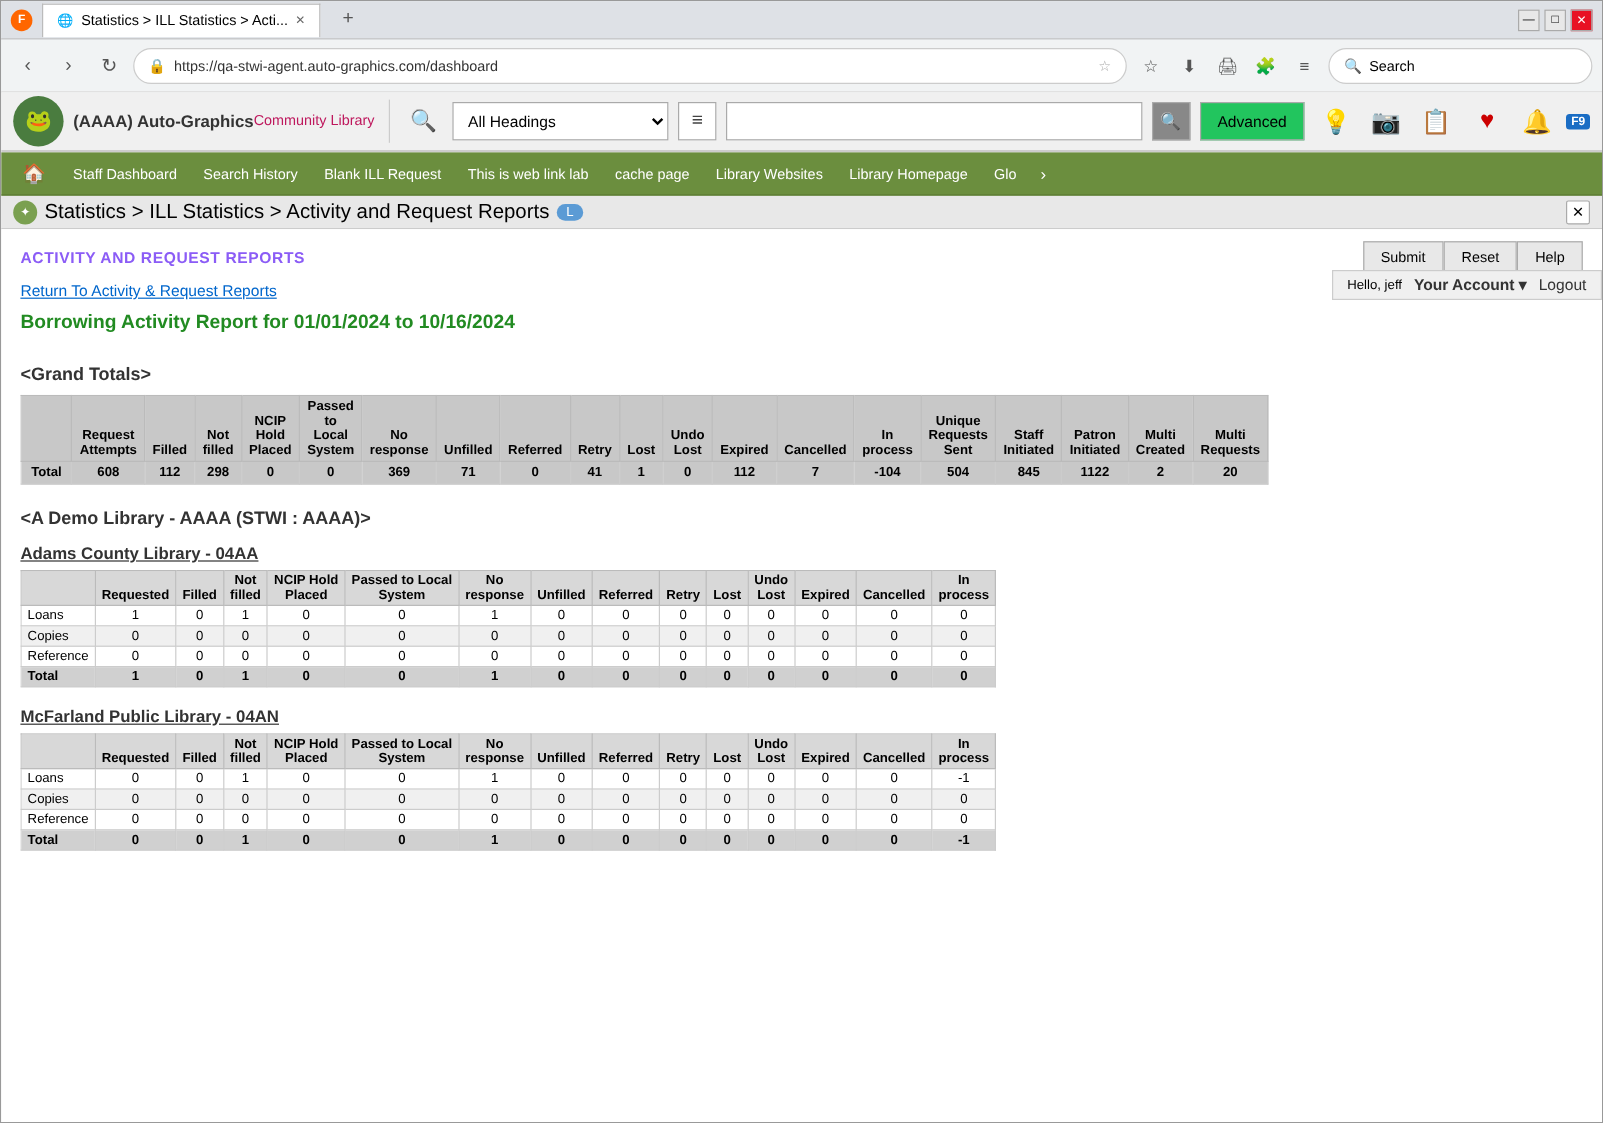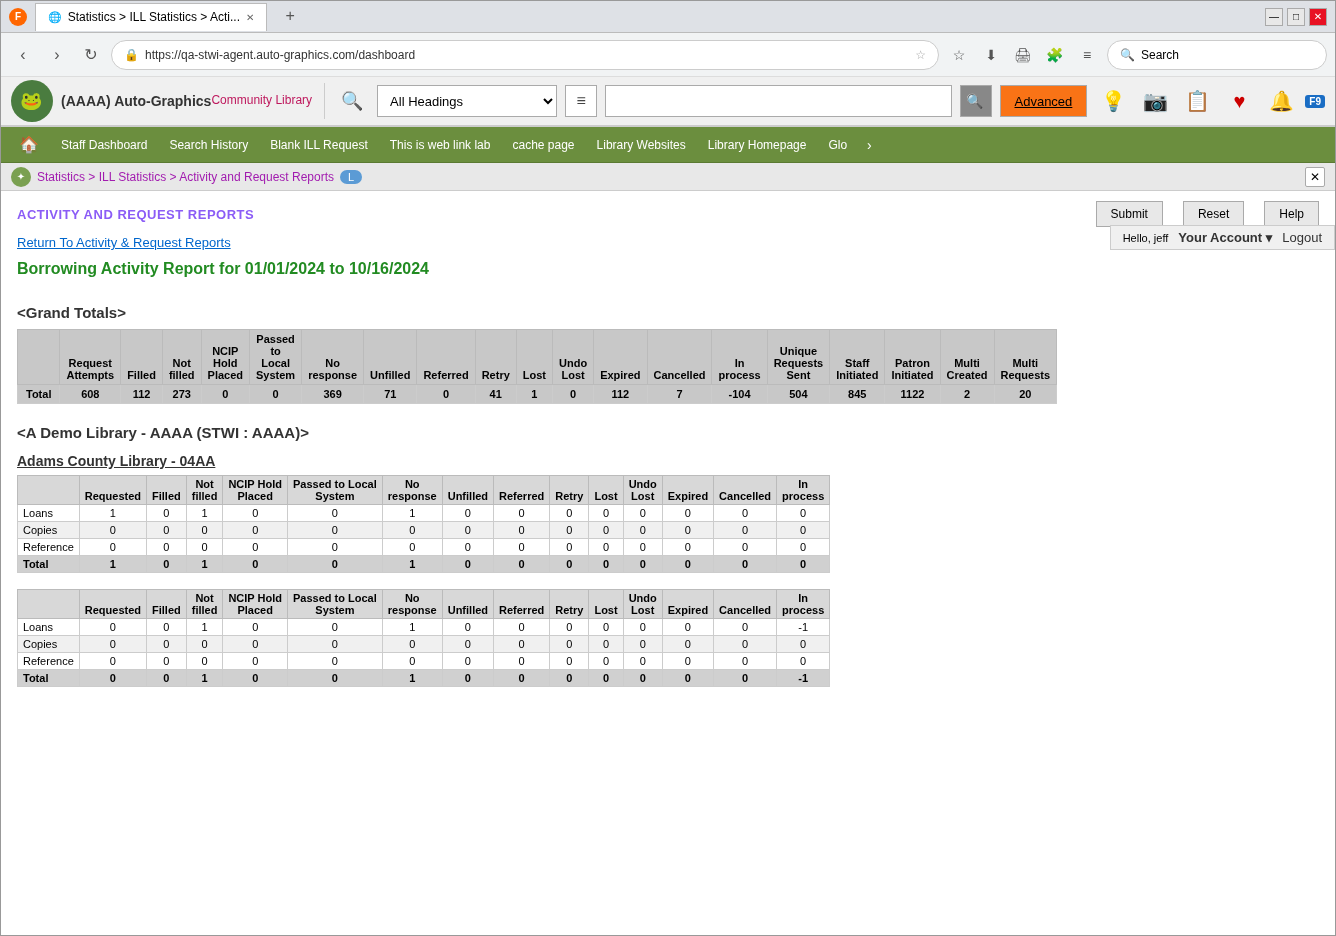--- a/index.html
+++ b/index.html
@@ -30,48 +30,48 @@
     .app-logo { width: 42px; height: 42px; border-radius: 50%; background: #4a7c3f; display: flex; align-items: center; justify-content: center; color: white; font-size: 18px; overflow: hidden; }
     .app-name { display: flex; flex-direction: row; }
     .app-name-main { font-size: 14px; font-weight: bold; color: #333; }
     .app-name-sub { font-size: 12px; color: #be185d; }
     .toolbar-separator { width: 1px; height: 36px; background: #ccc; margin: 0 4px; }
     .search-icon-btn { width: 32px; height: 32px; border: none; background: transparent; cursor: pointer; font-size: 18px; color: #555; }
     .heading-select { height: 32px; border: 1px solid #aaa; background: white; padding: 0 8px; font-size: 13px; width: 180px; }
     .stack-btn { width: 32px; height: 32px; border: 1px solid #aaa; background: white; cursor: pointer; font-size: 16px; color: #444; }
     .search-input-bar { flex: 1; height: 32px; border: 1px solid #aaa; background: white; padding: 0 8px; font-size: 13px; }
     .search-btn { height: 32px; border: 1px solid #aaa; background: #888; cursor: pointer; font-size: 14px; color: white; width: 32px; display: flex; align-items: center; justify-content: center; }
-    .advanced-btn { height: 32px; border: 1px solid #aaa; background: #f97316; padding: 0 14px; cursor: pointer; font-size: 13px; text-decoration: underline; }
+    .advanced-btn { height: 32px; border: 1px solid #aaa; background: #22c55e; padding: 0 14px; cursor: pointer; font-size: 13px; }
     .toolbar-right-icons { display: flex; gap: 6px; align-items: center; margin-left: auto; }
     .toolbar-icon { width: 36px; height: 36px; border: none; background: transparent; cursor: pointer; font-size: 20px; display: flex; align-items: center; justify-content: center; }
 
     
     .nav-bar { background: #6b8e3e; height: 36px; display: flex; align-items: center; padding: 0 8px; gap: 2px; border-bottom: 1px solid #5a7a32; overflow: hidden; }
     .nav-item { color: white; font-size: 12px; padding: 4px 10px; cursor: pointer; white-space: nowrap; text-decoration: none; }
     .nav-item.home { font-size: 16px; }
     .nav-more { color: white; padding: 4px 8px; cursor: pointer; font-size: 14px; }
 
     
     .account-bar { position: absolute; right: 0; top: 98px; background: #f0f0f0; border: 1px solid #ccc; padding: 4px 12px; font-size: 12px; display: flex; gap: 10px; align-items: center; z-index: 10; }
     .account-hello { font-size: 11px; }
     .account-link { color: #333; text-decoration: none; font-size: 13px; font-weight: bold; }
     .logout-btn { font-size: 13px; cursor: pointer; color: #333; }
 
     
     .breadcrumb-bar { background: #e8e8e8; height: 28px; display: flex; align-items: center; padding: 0 10px; gap: 6px; border-bottom: 1px solid #ccc; }
     .breadcrumb-icon { width: 20px; height: 20px; background: #7aa050; border-radius: 50%; display: flex; align-items: center; justify-content: center; color: white; font-size: 10px; }
-    .breadcrumb-text { font-size: 12px; color: #a21caf; text-align: right; }
+    .breadcrumb-text { font-size: 17px; color: #000000; text-align: right; }
     .breadcrumb-badge { background: #5b9bd5; color: white; border-radius: 10px; padding: 1px 8px; font-size: 11px; }
     .breadcrumb-close { margin-left: auto; width: 20px; height: 20px; border: 1px solid #aaa; background: white; cursor: pointer; display: flex; align-items: center; justify-content: center; font-size: 12px; border-radius: 2px; }
 
     
     .content-area { flex: 1; overflow-y: auto; overflow-x: hidden; padding: 10px 16px; position: relative; background: white; }
     .content-header { display: flex; align-items: center; justify-content: space-between; margin-bottom: 8px; }
     .content-title { font-size: 13px; font-weight: bold; color: #8b5cf6; text-transform: uppercase; letter-spacing: 0.5px; }
-    .header-buttons { display: flex; gap: 20px; }
+    .header-buttons { display: flex; gap: 0; }
     .hdr-btn { height: 26px; border: 1px solid #aaa; background: #e8e8e8; padding: 0 14px; cursor: pointer; font-size: 12px; }
 
     .return-link { color: #0066cc; text-decoration: underline; cursor: pointer; font-size: 13px; margin-bottom: 10px; display: block; }
     .report-title { color: #228B22; font-size: 16px; font-weight: bold; margin: 10px 0 26px 0; }
 
     .section-title { font-size: 15px; font-weight: bold; color: #333; margin: 16px 0 8px 0; }
     .subsection-title { font-size: 14px; font-weight: bold; color: #333; margin: 12px 0 6px 0; text-decoration: underline; }
     .grand-table-wrap { overflow-x: auto; margin-bottom: 20px; }
     .grand-table { border-collapse: collapse; font-size: 11px; min-width: 900px; }
     .grand-table th { background: #c8c8c8; border: 1px solid #bbb; padding: 3px 6px; text-align: center; font-weight: bold; vertical-align: bottom; white-space: nowrap; }
@@ -227,21 +227,21 @@
               <th>Patron<br>Initiated</th>
               <th>Multi<br>Created</th>
               <th>Multi<br>Requests</th>
             </tr>
           </thead>
           <tbody id="grand-table-body">
           <tr class="total-row">
                 <td style="text-align: left;">Total</td>
                 <td>608</td>
                 <td>112</td>
-                <td>273</td>
+                <td>298</td>
                 <td>0</td>
                 <td>0</td>
                 <td>369</td>
                 <td>71</td>
                 <td>0</td>
                 <td>41</td>
                 <td>1</td>
                 <td>0</td>
                 <td>112</td>
                 <td>7</td>
@@ -346,20 +346,21 @@
                 <td>0</td>
                 <td>0</td>
                 <td>0</td>
                 <td>0</td>
                 <td>0</td>
               </tr>
             </tbody>
         </table>
       </div>
 
+      <div class="subsection-title">McFarland Public Library - 04AN</div>
       <div class="small-table-wrap">
         <table class="small-table">
           <thead>
             <tr>
               <th></th>
               <th>Requested</th>
               <th>Filled</th>
               <th>Not<br>filled</th>
               <th>NCIP Hold<br>Placed</th>
               <th>Passed to Local<br>System</th>

